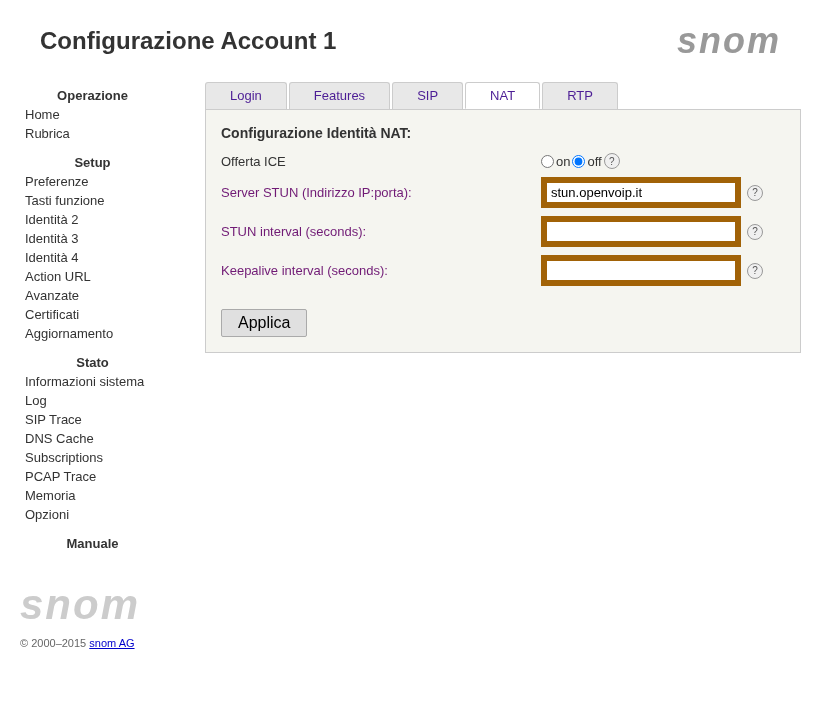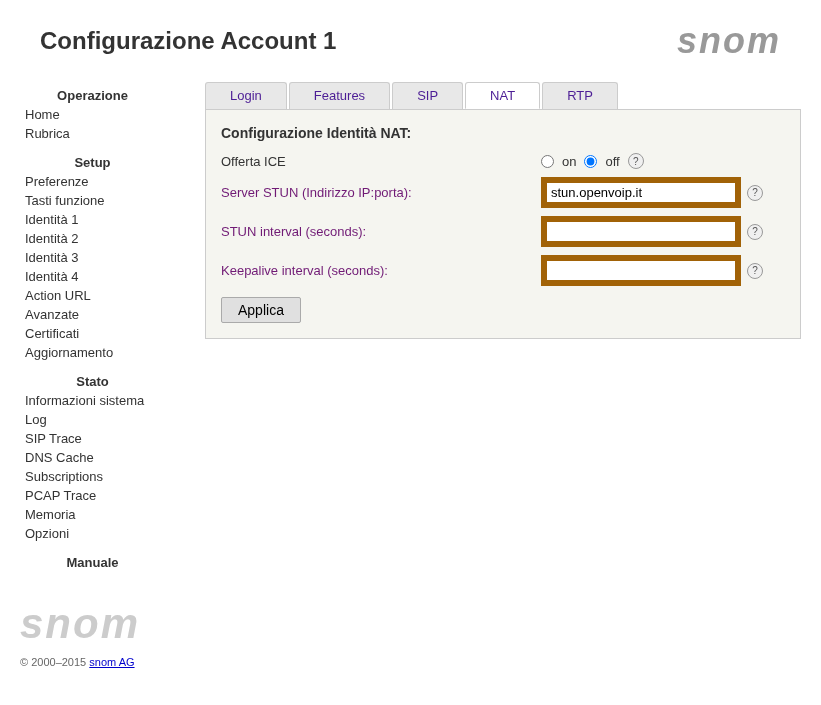--- a/index.html
+++ b/index.html
@@ -41,26 +41,26 @@
     .form-control { display: flex; align-items: center; gap: 6px; }
     .radio-label { font-size: 13px; }
 
     
     .text-input { width: 200px; padding: 2px 4px; border: 6px solid #a16207; font-size: 13px; background: #fff; }
 
     
     .help-icon { display: inline-flex; align-items: center; justify-content: center; width: 16px; height: 16px; border: 1px solid #999; border-radius: 50%; font-size: 10px; color: #555; cursor: pointer; background: #f0f0f0; flex-shrink: 0; }
 
     
-    .apply-btn { margin-top: 3px; padding: 4px 16px; background: #e0e0e0; border: 1px solid #aaa; cursor: pointer; font-size: 14px; border-radius: 2px; }
+    .apply-btn { margin-top: 15px; padding: 4px 16px; background: #e0e0e0; border: 1px solid #aaa; cursor: pointer; font-size: 16px; border-radius: 2px; }
 
     
     .offerta-row { display: flex; align-items: center; margin-bottom: 8px; }
     .offerta-label { width: 320px; font-size: 13px; flex-shrink: 0; }
-    .offerta-controls { display: flex; align-items: center; gap: 8px; }
+    .offerta-controls { display: flex; align-items: center; gap: 2px; }
   </style>
 </head>
 <body>
 
 <div class="header">
   <div class="header-title">Configurazione Account 1</div>
   <div class="snom-logo-header">snom</div>
 </div>
 
 <div class="layout">
@@ -68,21 +68,20 @@
   <div class="sidebar">
 
     <div class="sidebar-section-title">Operazione</div>
     <div class="sidebar-item">Home</div>
     <div class="sidebar-item">Rubrica</div>
 
     <div class="sidebar-divider"></div>
     <div class="sidebar-section-title">Setup</div>
     <div class="sidebar-item">Preferenze</div>
     <div class="sidebar-item">Tasti funzione</div>
-    <div class="sidebar-item">Identità 1</div>
     <div class="sidebar-item">Identità 2</div>
     <div class="sidebar-item">Identità 3</div>
     <div class="sidebar-item">Identità 4</div>
     <div class="sidebar-item">Action URL</div>
     <div class="sidebar-item">Avanzate</div>
     <div class="sidebar-item">Certificati</div>
     <div class="sidebar-item">Aggiornamento</div>
 
     <div class="sidebar-divider"></div>
     <div class="sidebar-section-title">Stato</div>

